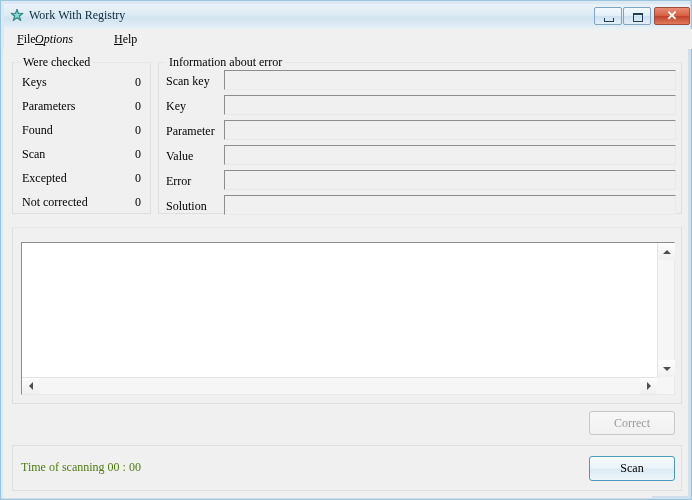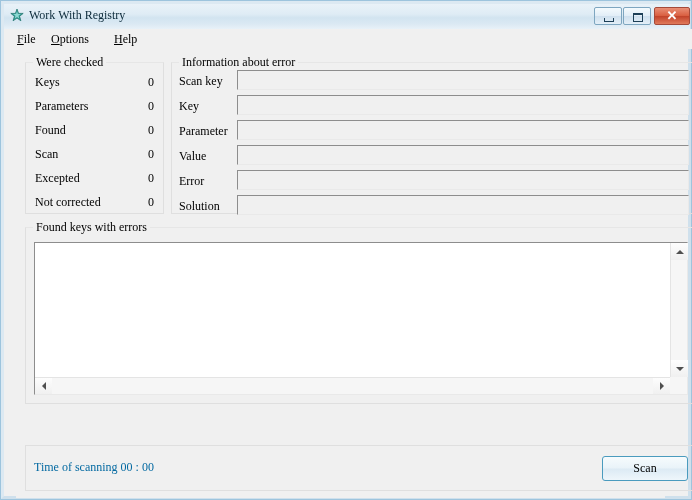--- a/index.html
+++ b/index.html
@@ -108,27 +108,27 @@
     top: 2px;
     font-size: 12px;
     color: #000;
     padding: 1px 5px;
     cursor: default;
     white-space: nowrap;
     font-family: "Liberation Serif", serif;
   }
   .menu-item u { text-decoration: underline; }
   #menu-file { left: 8px; }
-  #menu-options { left: 42px; }
+  #menu-options { left: 26px; font-style: italic; }
   #menu-help { left: 105px; }
 
   
   #client {
     position: absolute;
-    left: 15px; top: 48px;
+    left: 2px; top: 48px;
     width: 649px; height: 449px;
     background: #f0f0f0;
   }
 
   
   .groupbox {
     position: absolute;
     box-sizing: border-box;
     border: 1px solid #dfdfdf;
     border-top-color: #e6e6e6;
@@ -289,21 +289,21 @@
     width: 86px; height: 25px;
     line-height: 23px;
     border: 1px solid #4a9bbe;
     background: linear-gradient(to bottom, #f6fbfd 0%, #e9f3f9 48%, #dceaf4 52%, #eef6fb 100%);
   }
 
   #status-text {
     position: absolute;
     left: 8px; top: 14px;
     font-size: 12px;
-    color: #0369a1;
+    color: #4d7c0f;
     white-space: nowrap;
     font-family: "Liberation Serif", serif;
   }
 </style>
 </head>
 <body>
 
 <div id="window">
   <div id="frame-inner"></div>
 
@@ -371,21 +371,20 @@
       <input class="info-field" style="top: 82px;" readonly="" value="">
 
       <div class="info-label" style="top:111px">Error</div>
       <input class="info-field" style="top: 107px;" readonly="" value="">
 
       <div class="info-label" style="top:136px">Solution</div>
       <input class="info-field" style="top: 132px;" readonly="" value="">
     </div>
 
     <div id="gb-found" class="groupbox">
-      <div class="gb-title">Found keys with errors</div>
 
       <div id="listbox-wrap">
         <div id="listbox-area"></div>
 
         <div class="sb-v">
           <div class="sb-btn sb-btn-up">
             <span class="arrow arrow-up"></span>
           </div>
           <div class="sb-btn sb-btn-down">
             <span class="arrow arrow-down"></span>
@@ -398,20 +397,21 @@
           </div>
           <div class="sb-btn sb-btn-right">
             <span class="arrow arrow-right"></span>
           </div>
         </div>
 
         <div class="sb-corner"></div>
       </div>
     </div>
 
+    <div id="btn-correct" class="btn">Correct</div>
     <div id="btn-scan" class="btn">Scan</div>
 
     <div id="gb-status" class="groupbox">
       <div id="status-text">Time of scanning   00 : 00</div>
     </div>
 
   </div>
 </div>
 
 </body></html>

